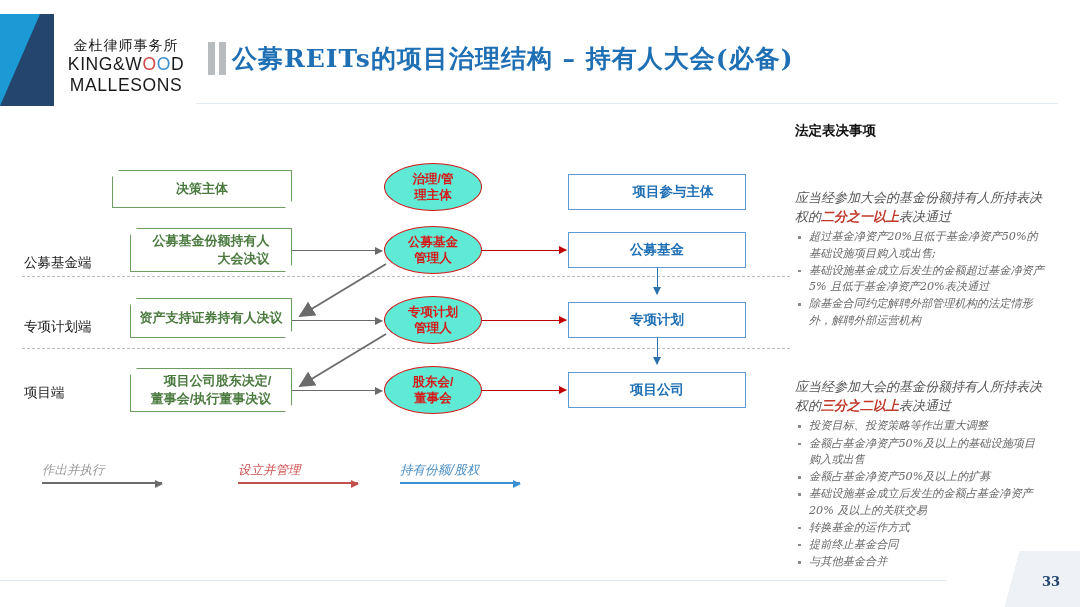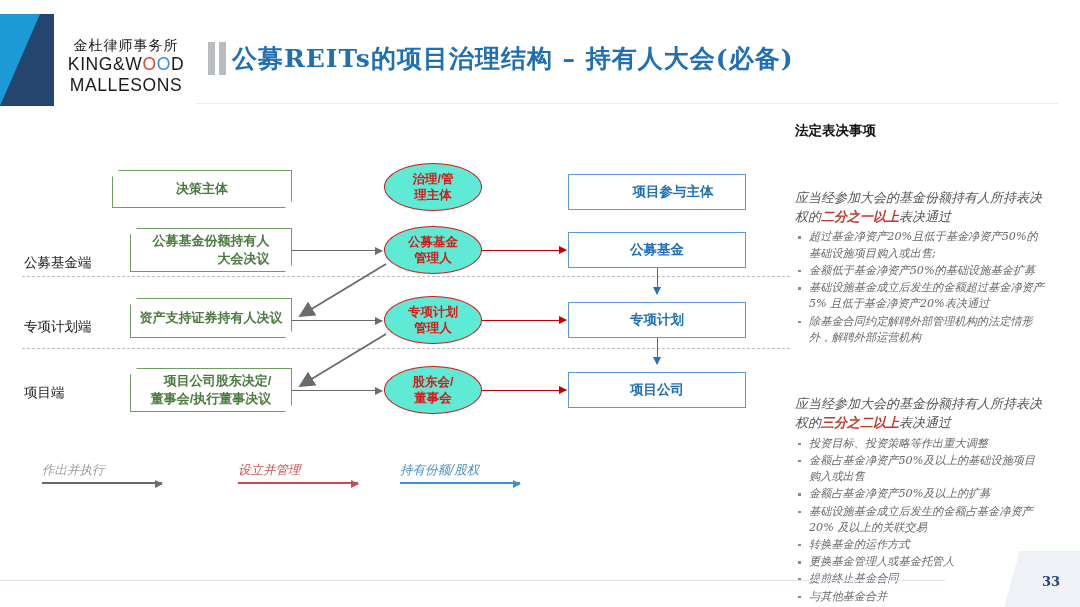--- a/index.html
+++ b/index.html
@@ -216,33 +216,31 @@
     <div class="ln"></div>
   </div>
 </div>
 
 <div class="panel">
   <h3>法定表决事项</h3>
 
   <div class="lead"><span>应当经参加大会的基金份额持有人所持表决权的</span><b>二分之一以上</b><span>表决通过</span></div>
   <ul>
     <li>超过基金净资产20%且低于基金净资产50%的基础设施项目购入或出售;</li>
-    <li>金额低于基金净资产50%的基础设施基金扩募</li>
     <li>基础设施基金成立后发生的金额超过基金净资产5% 且低于基金净资产20%表决通过</li>
     <li>除基金合同约定解聘外部管理机构的法定情形外，解聘外部运营机构</li>
   </ul>
 
   <div class="lead"><span>应当经参加大会的基金份额持有人所持表决权的</span><b>三分之二以上</b><span>表决通过</span></div>
   <ul>
     <li>投资目标、投资策略等作出重大调整</li>
     <li>金额占基金净资产50%及以上的基础设施项目购入或出售</li>
     <li>金额占基金净资产50%及以上的扩募</li>
     <li>基础设施基金成立后发生的金额占基金净资产20% 及以上的关联交易</li>
     <li>转换基金的运作方式</li>
-    <li>更换基金管理人或基金托管人</li>
     <li>提前终止基金合同</li>
     <li>与其他基金合并</li>
   </ul>
 </div>
 
 <div class="footer-rule"></div>
 <div class="footer-wedge"></div>
 <div class="page-num">33</div>
 
 </body></html>

